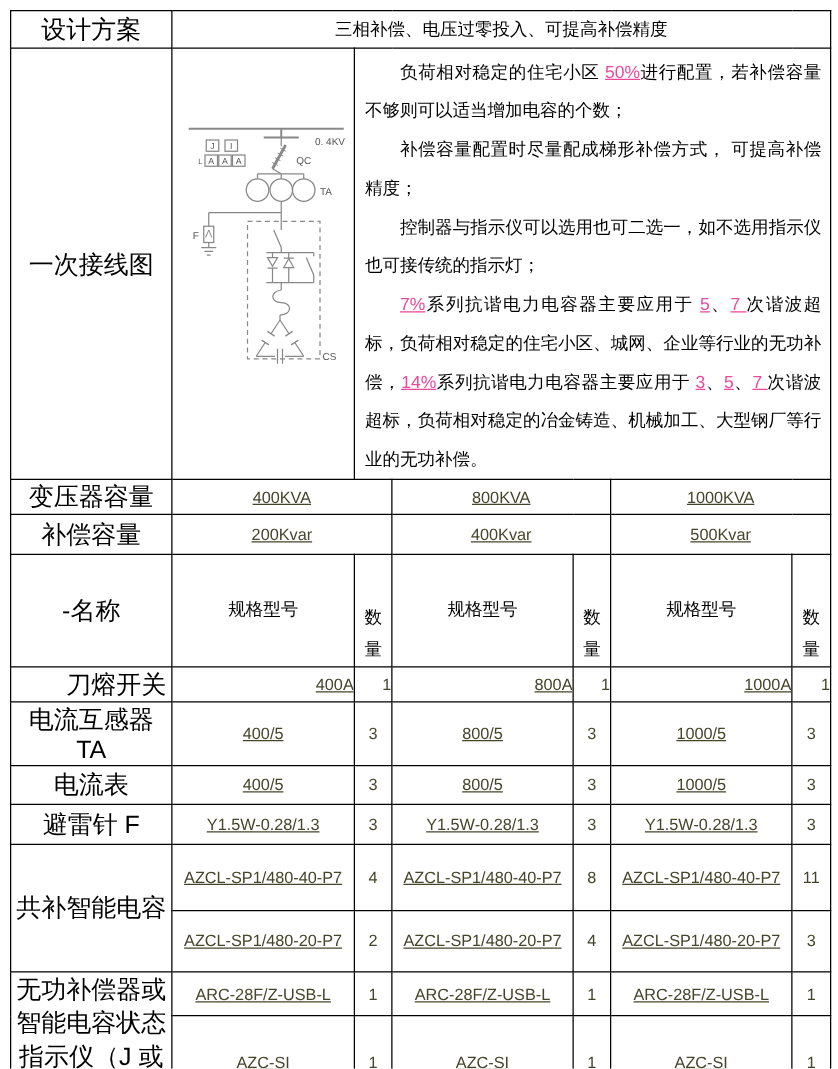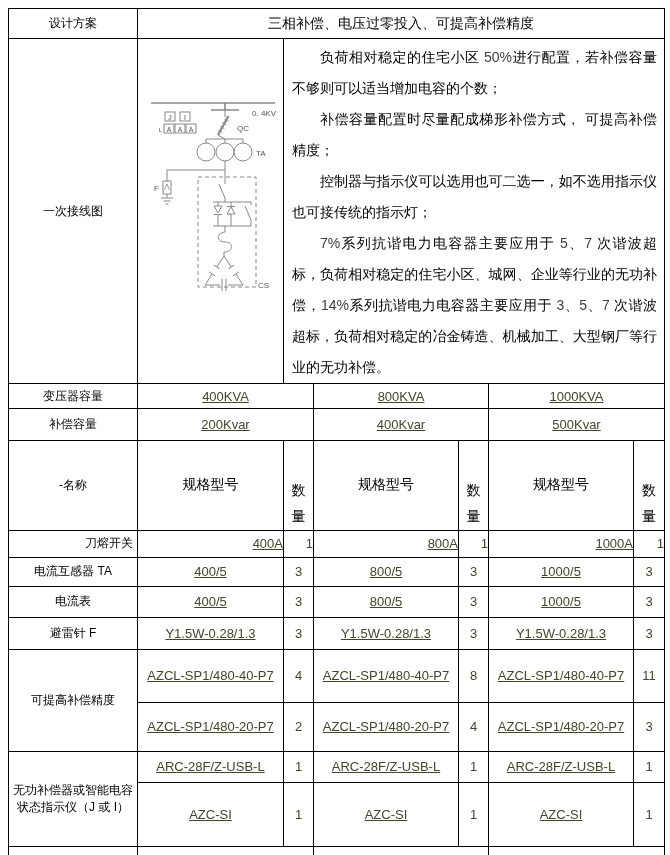--- a/index.html
+++ b/index.html
@@ -15,28 +15,28 @@
   tr.r5 td{height:69px;}
   tr.r6 td{height:26px;text-align:right;}
   tr.r7 td{height:28px;}
   tr.r8 td{height:30px;}
   tr.r9 td{height:31px;}
   tr.r10 td{height:52px;}
   tr.r11 td{height:48px;}
   tr.r12 td{height:30px;}
   tr.r13 td{height:63px;}
   tr.r14 td{height:50px;}
-  td.lbl{font-size:12px;padding:0 4px;}
+  td.lbl{font-size:20px;padding:0 4px;}
   td.lat, span.lat{color:#45452b;font-size:13px;letter-spacing:0;text-decoration:underline;}
   td.qtyc{color:#45452b;font-size:13px;}
   .vtext{display:inline-block;width:1.05em;word-break:break-all;line-height:1.85;font-size:14px;margin-top:37px;}
   td.notes-cell{vertical-align:top;text-align:left;}
   .notes{padding:3px 7px 0 8px;}
   .notes p{margin:0;line-height:31px;font-size:14px;text-indent:28px;text-align:justify;}
-  .notes .hl{color:#404040;}
+  .notes .hl{color:#ec4899;text-decoration:underline;}
   td.diagram-cell{vertical-align:top;padding:0;}
   svg{display:block;}
   svg text{font-family:"Liberation Sans",sans-serif;fill:#555;}
 </style>
 </head>
 <body>
 
 <div class="page">
 <table>
   <colgroup>
@@ -176,21 +176,21 @@
     <td class="lbl">避雷针 F</td>
     <td class="lat">Y1.5W-0.28/1.3</td>
     <td class="qtyc">3</td>
     <td class="lat">Y1.5W-0.28/1.3</td>
     <td class="qtyc">3</td>
     <td class="lat">Y1.5W-0.28/1.3</td>
     <td class="qtyc">3</td>
   </tr>
 
   <tr class="r10">
-    <td class="lbl" rowspan="2">可提高补偿精度</td>
+    <td class="lbl" rowspan="2">共补智能电容</td>
     <td class="lat">AZCL-SP1/480-40-P7</td>
     <td class="qtyc">4</td>
     <td class="lat">AZCL-SP1/480-40-P7</td>
     <td class="qtyc">8</td>
     <td class="lat">AZCL-SP1/480-40-P7</td>
     <td class="qtyc">11</td>
   </tr>
   <tr class="r11">
     <td class="lat">AZCL-SP1/480-20-P7</td>
     <td class="qtyc">2</td>

